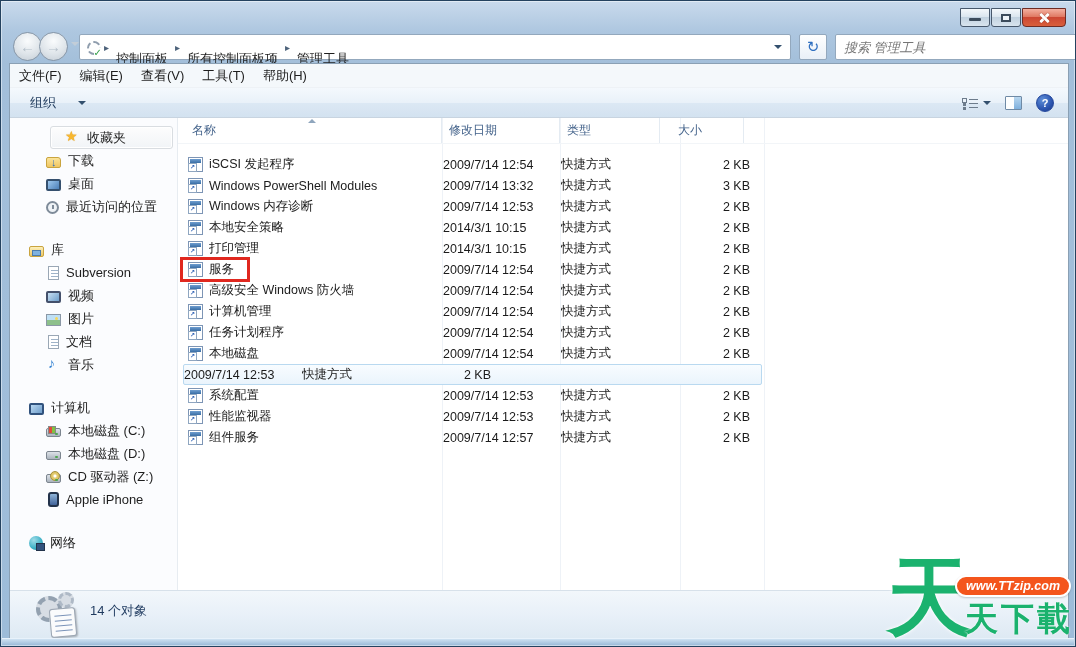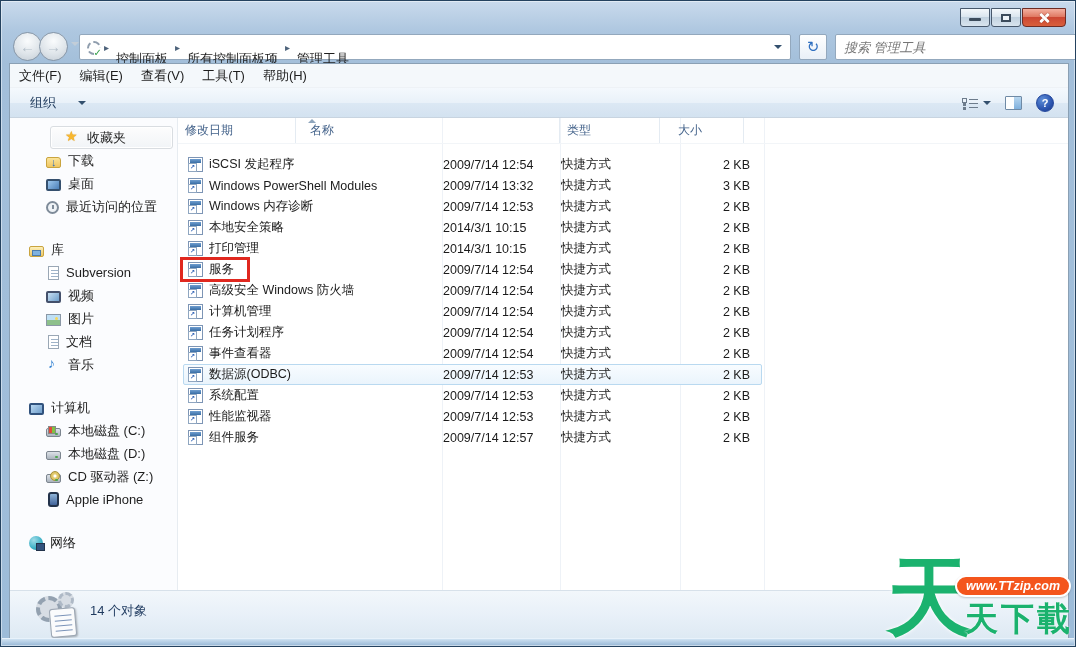--- a/index.html
+++ b/index.html
@@ -288,22 +288,22 @@
           </div>
         </div>
 
       <div class="filepane" data-name="file-list-pane">
         <div class="col-sep s1" data-name="column-separator"></div>
         <div class="col-sep s2" data-name="column-separator"></div>
         <div class="col-sep s3" data-name="column-separator"></div>
         <div class="col-sep s4" data-name="column-separator"></div>
         <div class="sort-arrow" data-name="sort-ascending-icon"></div>
         <div class="list-header" data-name="column-headers">
+            <div class="hcell c0" data-name="column-header">名称</div>
             <div class="hcell c1" data-name="column-header">修改日期</div>
-            <div class="hcell c0" data-name="column-header">名称</div>
             <div class="hcell c2" data-name="column-header">类型</div>
             <div class="hcell c3" data-name="column-header">大小</div>
           </div>
         <div class="rows" data-name="file-rows">
             <div class="row" data-name="table-row">
               <div class="cell name" data-name="file-name-cell">
                 <div class="sc-icon" data-name="shortcut-icon"></div>
                 <div data-name="file-name" style="display: inline;">iSCSI 发起程序</div>
               </div>
               <div class="cell date" data-name="date-modified-cell">2009/7/14 12:54</div>
@@ -378,31 +378,27 @@
                 <div class="sc-icon" data-name="shortcut-icon"></div>
                 <div data-name="file-name" style="display: inline;">任务计划程序</div>
               </div>
               <div class="cell date" data-name="date-modified-cell">2009/7/14 12:54</div>
               <div class="cell type" data-name="type-cell">快捷方式</div>
               <div class="cell size" data-name="size-cell">2 KB</div>
             </div>
             <div class="row" data-name="table-row">
               <div class="cell name" data-name="file-name-cell">
                 <div class="sc-icon" data-name="shortcut-icon"></div>
-                <div data-name="file-name" style="display: inline;">事件查看器</div>
+                <div data-name="file-name" style="display: inline;">本地磁盘</div>
               </div>
               <div class="cell date" data-name="date-modified-cell">2009/7/14 12:54</div>
               <div class="cell type" data-name="type-cell">快捷方式</div>
               <div class="cell size" data-name="size-cell">2 KB</div>
             </div>
             <div class="row highlighted" data-name="table-row">
-              <div class="cell name" data-name="file-name-cell">
-                <div class="sc-icon" data-name="shortcut-icon"></div>
-                <div data-name="file-name" style="display: inline;">数据源(ODBC)</div>
-              </div>
               <div class="cell date" data-name="date-modified-cell">2009/7/14 12:53</div>
               <div class="cell type" data-name="type-cell">快捷方式</div>
               <div class="cell size" data-name="size-cell">2 KB</div>
             </div>
             <div class="row" data-name="table-row">
               <div class="cell name" data-name="file-name-cell">
                 <div class="sc-icon" data-name="shortcut-icon"></div>
                 <div data-name="file-name" style="display: inline;">系统配置</div>
               </div>
               <div class="cell date" data-name="date-modified-cell">2009/7/14 12:53</div>

